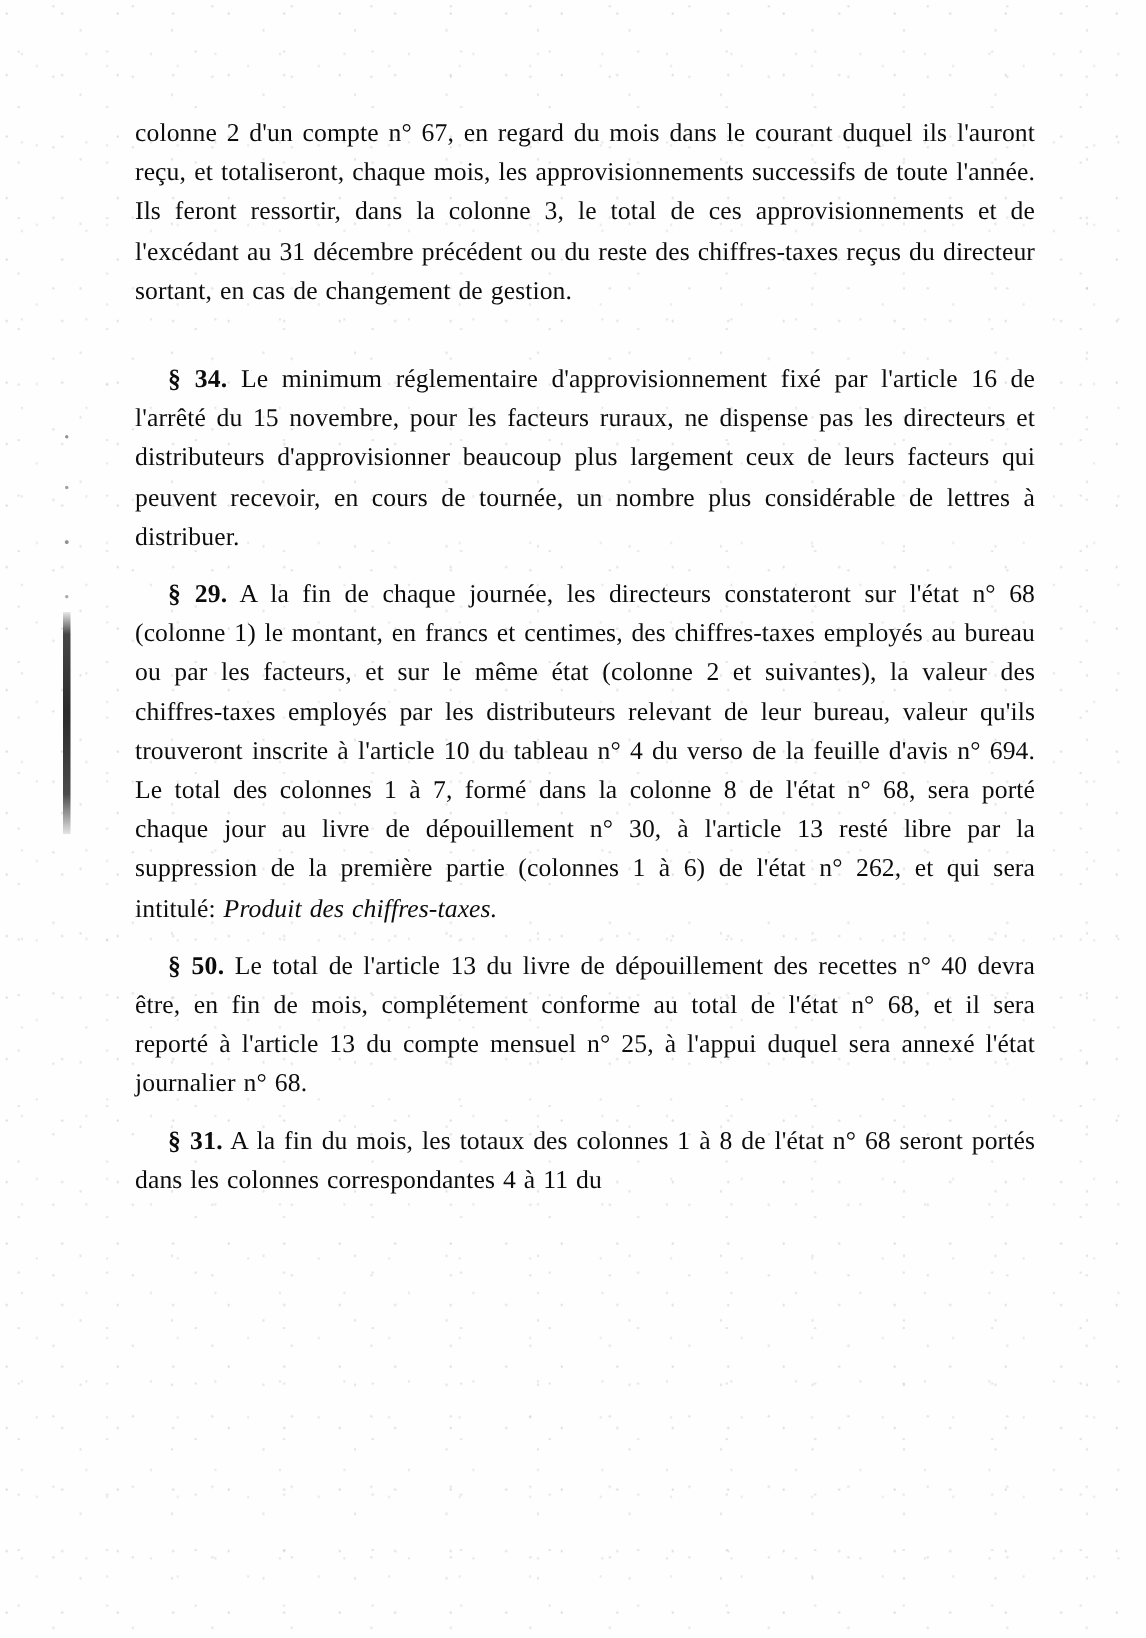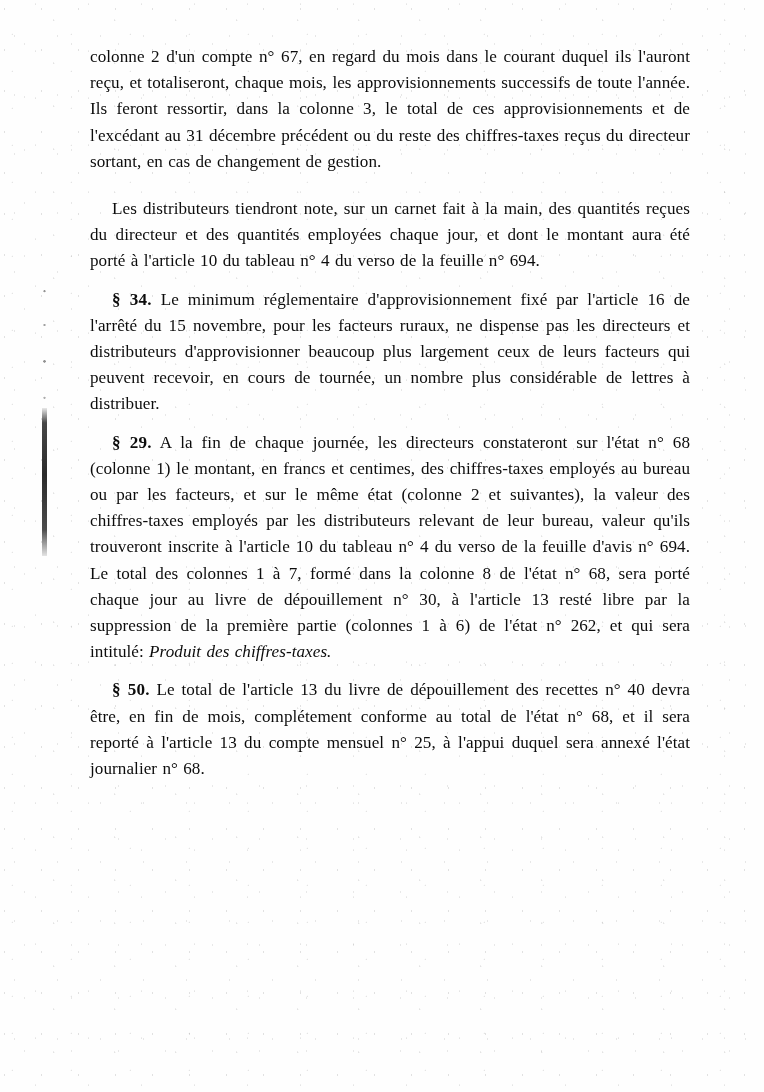--- a/index.html
+++ b/index.html
@@ -97,52 +97,52 @@
 
   i.cite { }
 
   
   .smark {
     font-weight: 700;
     letter-spacing: .01em;
   }
 
   
-  .textblock { filter: contrast(1.06); }
+  .textblock { filter: contrast(1.06); margin-top: 32px; }
 </style>
 </head>
 <body>
 
 <div class="page">
 
   <div class="margin-ticks"></div>
   <div class="margin-smudge"></div>
 
   <div class="textblock">
 
     <p class="para carryover">colonne 2 d'un compte n° 67, en regard du mois dans le courant duquel ils l'auront reçu, et totaliseront, chaque mois, les approvisionnements successifs de toute l'année. Ils feront ressortir, dans la colonne 3, le total de ces approvisionnements et de l'excédant au 31 décembre précédent ou du reste des chiffres-taxes reçus du directeur sortant, en cas de changement de gestion.</p>
 
     <div class="gap-md"></div>
 
 
     <div class="gap-sm"></div>
 
-    <p class="para">Les distributeurs tiendront note, sur un carnet fait à la main, des quantités reçues du directeur et des quantités employées chaque jour, et dont le montant aura été porté à l'article 10 du tableau n° 4 du verso de la feuille n° 694.</p>
 
     <div class="gap-md"></div>
 
     <p class="para"><span class="smark">§ 34.</span> <span>Le minimum réglementaire d'approvisionnement fixé par l'article 16 de l'arrêté du 15 novembre, pour les facteurs ruraux, ne dispense pas les directeurs et distributeurs d'approvisionner beaucoup plus largement ceux de leurs facteurs qui peuvent recevoir, en cours de tournée, un nombre plus considérable de lettres à distribuer.</span></p>
 
     <div class="gap-md"></div>
 
     <p class="para"><span class="smark">§ 29.</span> <span>A la fin de chaque journée, les directeurs constateront sur l'état n° 68 (colonne 1) le montant, en francs et centimes, des chiffres-taxes employés au bureau ou par les facteurs, et sur le même état (colonne 2 et suivantes), la valeur des chiffres-taxes employés par les distributeurs relevant de leur bureau, valeur qu'ils trouveront inscrite à l'article 10 du tableau n° 4 du verso de la feuille d'avis n° 694. Le total des colonnes 1 à 7, formé dans la colonne 8 de l'état n° 68, sera porté chaque jour au livre de dépouillement n° 30, à l'article 13 resté libre par la suppression de la première partie (colonnes 1 à 6) de l'état n° 262, et qui sera intitulé: </span><i class="cite">Produit des chiffres-taxes.</i></p>
 
     <div class="gap-md"></div>
 
     <p class="para"><span class="smark">§ 50.</span> <span>Le total de l'article 13 du livre de dépouillement des recettes n° 40 devra être, en fin de mois, complétement conforme au total de l'état n° 68, et il sera reporté à l'article 13 du compte mensuel n° 25, à l'appui duquel sera annexé l'état journalier n° 68.</span></p>
 
     <div class="gap-md"></div>
 
+    <p class="para"><span class="smark">§ 31.</span> <span>A la fin du mois, les totaux des colonnes 1 à 8 de l'état n° 68 seront portés dans les colonnes correspondantes 4 à 11 du</span></p>
 
   </div>
 
   <div class="scan-grain"></div>
 </div>
 
 </body></html>

